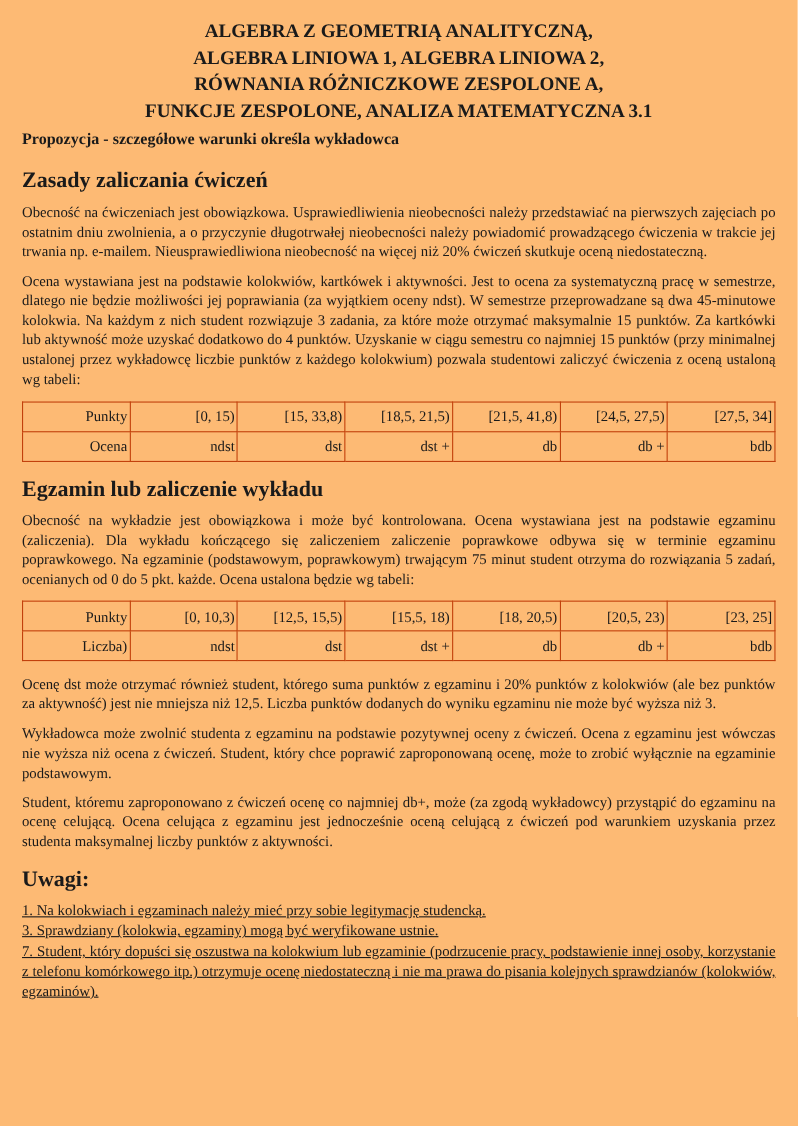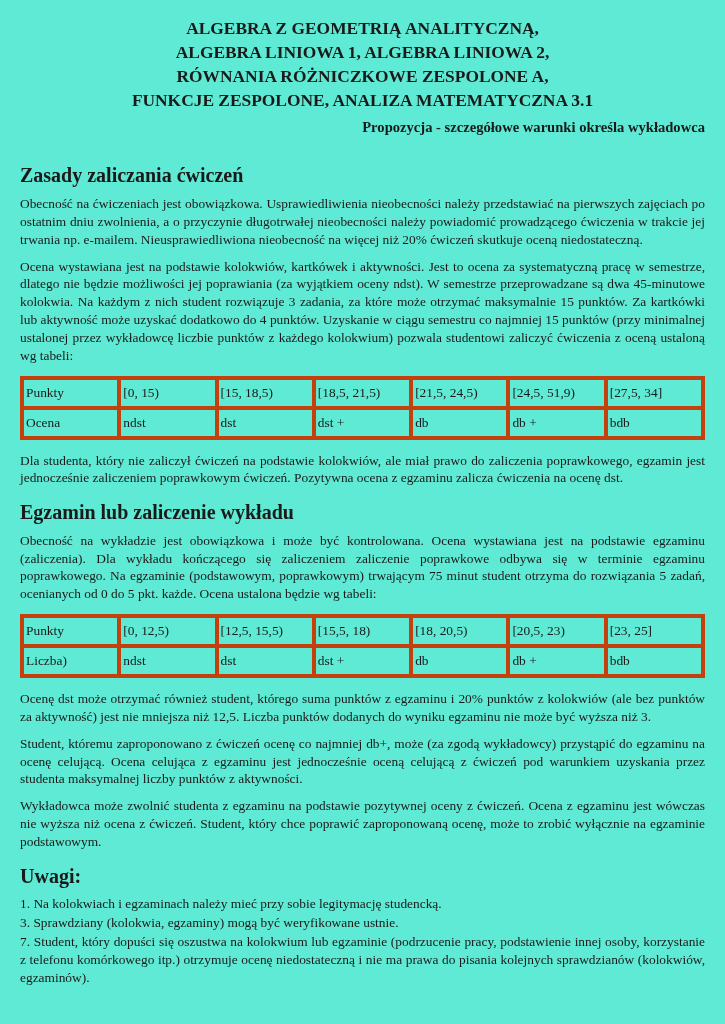--- a/index.html
+++ b/index.html
@@ -4,71 +4,72 @@
 <style>
   html, body {
     margin: 0;
     padding: 0;
     background: #ffffff;
   }
   .page {
     width: 725px;
     min-height: 1024px;
     margin: 0 auto;
-    background: #5eead4;
+    background: #fdba74;
     color: #1a1a1a;
     font-family: "Liberation Serif", "DejaVu Serif", serif;
     font-size: 13.4px;
     line-height: 1.33;
     box-sizing: border-box;
     padding: 16px 20px 18px 20px;
   }
   .title-block {
     text-align: center;
     font-weight: 700;
     font-size: 17.4px;
     line-height: 1.38;
     margin-bottom: 6px;
   }
   .subtitle {
-    text-align: right;
+    text-align: left;
     font-weight: 700;
     font-size: 14.6px;
-    margin-bottom: 25px;
+    margin-bottom: 14px;
   }
   .section-heading {
     font-weight: 700;
     font-size: 20px;
     margin: 12px 0 6px 0;
   }
   p.body-par {
     margin: 0 0 9px 0;
     text-align: justify;
     font-family: Liberation Serif, serif;
   }
   table.grading-table {
     width: 100%;
     border-collapse: collapse;
     table-layout: fixed;
     margin: 11px 0 12px 0;
     font-size: 13.4px;
   }
   table.grading-table td {
-    border: 4px solid #c2410c;
-    text-align: left;
+    border: 1px solid #c2410c;
+    text-align: right;
     vertical-align: middle;
     padding: 4px 2px;
     height: 18px;
   }
   .remarks-list {
     margin-top: 4px;
   }
   .remark-item {
     text-align: justify;
     margin: 0 0 1px 0;
+    text-decoration: underline;
   }
 </style>
 </head>
 <body>
 
 <div class="page">
 
   <div class="title-block">
     <div>ALGEBRA Z GEOMETRIĄ ANALITYCZNĄ,</div>
     <div>ALGEBRA LINIOWA 1, ALGEBRA LINIOWA 2,</div>
@@ -82,72 +83,71 @@
 
   <p class="body-par">Obecność na ćwiczeniach jest obowiązkowa. Usprawiedliwienia nieobecności należy przedstawiać na pierwszych zajęciach po ostatnim dniu zwolnienia, a o przyczynie długotrwałej nieobecności należy powiadomić prowadzącego ćwiczenia w trakcie jej trwania np. e-mailem. Nieusprawiedliwiona nieobecność na więcej niż 20% ćwiczeń skutkuje oceną niedostateczną.</p>
 
   <p class="body-par">Ocena wystawiana jest na podstawie kolokwiów, kartkówek i aktywności. Jest to ocena za systematyczną pracę w semestrze, dlatego nie będzie możliwości jej poprawiania (za wyjątkiem oceny ndst). W semestrze przeprowadzane są dwa 45-minutowe kolokwia. Na każdym z nich student rozwiązuje 3 zadania, za które może otrzymać maksymalnie 15 punktów. Za kartkówki lub aktywność może uzyskać dodatkowo do 4 punktów. Uzyskanie w ciągu semestru co najmniej 15 punktów (przy minimalnej ustalonej przez wykładowcę liczbie punktów z każdego kolokwium) pozwala studentowi zaliczyć ćwiczenia z oceną ustaloną wg tabeli:</p>
 
   <table class="grading-table">
     <tbody>
       <tr>
         <td>Punkty</td>
         <td>[0, 15)</td>
-        <td>[15, 18,5)</td>
+        <td>[15, 33,8)</td>
         <td>[18,5, 21,5)</td>
-        <td>[21,5, 24,5)</td>
-        <td>[24,5, 51,9)</td>
+        <td>[21,5, 41,8)</td>
+        <td>[24,5, 27,5)</td>
         <td>[27,5, 34]</td>
       </tr>
       <tr>
         <td>Ocena</td>
         <td>ndst</td>
         <td>dst</td>
         <td>dst +</td>
         <td>db</td>
         <td>db +</td>
         <td>bdb</td>
       </tr>
     </tbody>
   </table>
 
-  <p class="body-par">Dla studenta, który nie zaliczył ćwiczeń na podstawie kolokwiów, ale miał prawo do zaliczenia poprawkowego, egzamin jest jednocześnie zaliczeniem poprawkowym ćwiczeń. Pozytywna ocena z egzaminu zalicza ćwiczenia na ocenę dst.</p>
 
   <div class="section-heading">Egzamin lub zaliczenie wykładu</div>
 
   <p class="body-par">Obecność na wykładzie jest obowiązkowa i może być kontrolowana. Ocena wystawiana jest na podstawie egzaminu (zaliczenia). Dla wykładu kończącego się zaliczeniem zaliczenie poprawkowe odbywa się w terminie egzaminu poprawkowego. Na egzaminie (podstawowym, poprawkowym) trwającym 75 minut student otrzyma do rozwiązania 5 zadań, ocenianych od 0 do 5 pkt. każde. Ocena ustalona będzie wg tabeli:</p>
 
   <table class="grading-table">
     <tbody>
       <tr>
         <td>Punkty</td>
-        <td>[0, 12,5)</td>
+        <td>[0, 10,3)</td>
         <td>[12,5, 15,5)</td>
         <td>[15,5, 18)</td>
         <td>[18, 20,5)</td>
         <td>[20,5, 23)</td>
         <td>[23, 25]</td>
       </tr>
       <tr>
         <td>Liczba)</td>
         <td>ndst</td>
         <td>dst</td>
         <td>dst +</td>
         <td>db</td>
         <td>db +</td>
         <td>bdb</td>
       </tr>
     </tbody>
   </table>
 
   <p class="body-par">Ocenę dst może otrzymać również student, którego suma punktów z egzaminu i 20% punktów z kolokwiów (ale bez punktów za aktywność) jest nie mniejsza niż 12,5. Liczba punktów dodanych do wyniku egzaminu nie może być wyższa niż 3.</p>
 
+  <p class="body-par">Wykładowca może zwolnić studenta z egzaminu na podstawie pozytywnej oceny z ćwiczeń. Ocena z egzaminu jest wówczas nie wyższa niż ocena z ćwiczeń. Student, który chce poprawić zaproponowaną ocenę, może to zrobić wyłącznie na egzaminie podstawowym.</p>
+
   <p class="body-par">Student, któremu zaproponowano z ćwiczeń ocenę co najmniej db+, może (za zgodą wykładowcy) przystąpić do egzaminu na ocenę celującą. Ocena celująca z egzaminu jest jednocześnie oceną celującą z ćwiczeń pod warunkiem uzyskania przez studenta maksymalnej liczby punktów z aktywności.</p>
-
-  <p class="body-par">Wykładowca może zwolnić studenta z egzaminu na podstawie pozytywnej oceny z ćwiczeń. Ocena z egzaminu jest wówczas nie wyższa niż ocena z ćwiczeń. Student, który chce poprawić zaproponowaną ocenę, może to zrobić wyłącznie na egzaminie podstawowym.</p>
 
   <div class="section-heading">Uwagi:</div>
 
   <div class="remarks-list">
     <p class="remark-item">1. Na kolokwiach  i  egzaminach należy mieć przy sobie legitymację studencką.</p>
     <p class="remark-item">3. Sprawdziany (kolokwia, egzaminy) mogą być weryfikowane ustnie.</p>
     <p class="remark-item">7. Student, który dopuści się oszustwa na kolokwium lub egzaminie (podrzucenie pracy, podstawienie innej osoby, korzystanie z telefonu komórkowego itp.) otrzymuje ocenę niedostateczną i nie ma prawa do pisania kolejnych sprawdzianów (kolokwiów, egzaminów).</p>
   </div>
 
 </div>

